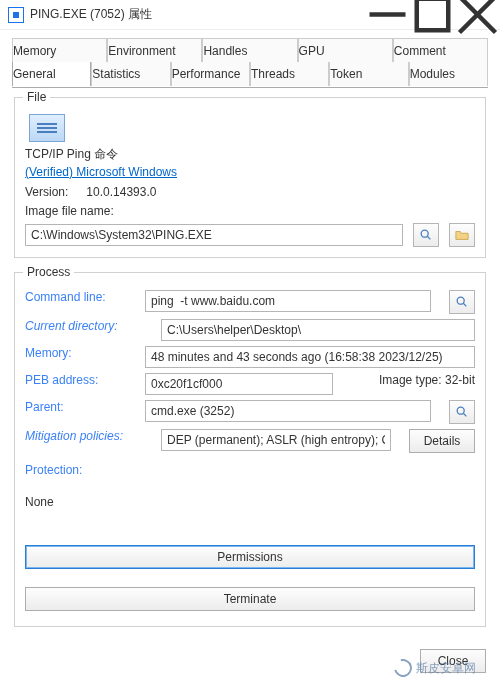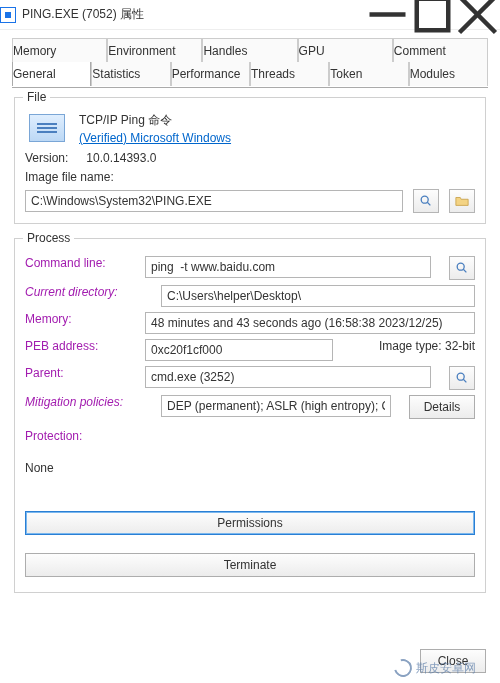--- a/index.html
+++ b/index.html
@@ -1,46 +1,46 @@
 <!DOCTYPE html>
 <html><head>
 <meta charset="utf-8">
 <style>
 * { box-sizing: border-box; margin: 0; padding: 0; font-family: "Segoe UI", Tahoma, sans-serif; font-size: 12px; }
 html, body { width: 500px; height: 683px; background: #fff; overflow: hidden; }
 
-.titlebar { height: 30px; display: flex; align-items: center; border-bottom: 1px solid #eee; }
+.titlebar { height: 30px; display: flex; align-items: center; padding-left: 8px; border-bottom: 1px solid #eee; }
 .titlebar .appicon { width: 16px; height: 16px; border: 1px solid #1a73e8; display: inline-flex; align-items: center; justify-content: center; margin-right: 6px; }
 .titlebar .appicon::after { content: ""; width: 6px; height: 6px; background: #1a73e8; }
 .titlebar .title { flex: 1; color: #333; }
 .winbtn { width: 45px; height: 30px; display: flex; align-items: center; justify-content: center; color: #555; }
 
 .tabarea { padding: 8px 12px 0 12px; }
 .tabrow { display: flex; }
 .tab { padding: 5px 0; text-align: left; border: 1px solid #ccc; border-bottom: none; background: #fafafa; color: #333; cursor: default; position: relative; }
 .tabrow.top .tab { flex: 1 1 0; }
 .tabrow.bottom .tab { flex: 1 1 0; border-top: none; top: -1px; }
 .tab.active { background: #fff; z-index: 2; border-color: #aaa; }
 .tabrow.bottom { position: relative; }
 .tabrow.bottom::after { content: ""; position: absolute; left: 0; right: 0; bottom: -1px; height: 1px; background: #aaa; z-index: 1; }
 .tabrow.bottom .tab.active::after { content: ""; position: absolute; left: 0; right: 0; bottom: -1px; height: 2px; background: #fff; z-index: 3; }
 
 .content { padding: 10px 14px; }
 .group { border: 1px solid #d0d0d0; padding: 12px 10px 10px 10px; margin-bottom: 14px; position: relative; }
 .group-title { position: absolute; top: -8px; left: 8px; background: #fff; padding: 0 4px; color: #333; }
 
-.filehead { display: flex; gap: 14px; margin: 2px 0 6px 0; }
+.filehead { display: flex; gap: 4px; margin: 2px 0 6px 0; flex-direction: column; }
 .fileicon { width: 36px; height: 28px; border: 1px solid #7aa6d6; background: linear-gradient(#dfeefe, #bcd8f5); display: flex; align-items: center; justify-content: center; margin:2px 0 0 4px; }
 .fileicon .ln { width: 20px; height: 2px; background: #4a7fbf; margin: 1px 0; }
 .fileicon-inner { display:flex; flex-direction:column; }
 .desc { color: #333; margin-bottom: 2px; }
 .link { color: #0066cc; text-decoration: underline; cursor: pointer; }
 
 .row { display: flex; margin: 5px 0; gap: 18px; }
-.lbl { width: 102px; color: #a21caf; white-space: nowrap; }
+.lbl { width: 102px; color: #3b82f6; white-space: nowrap; }
 .lbl.wide { width: 118px; font-style: italic; }
 .txt { flex: 1; border: 1px solid #b5b5b5; background: #fff; padding: 3px 5px; height: 22px; color: #333; }
 .txt.ro { background: #fff; }
 .static { color: #333; }
 
 .iconbtn { width: 26px; height: 24px; border: 1px solid #b5b5b5; background: linear-gradient(#fdfdfd,#ececec); display: flex; align-items: center; justify-content: center; cursor: default; }
 .iconbtn svg { width: 14px; height: 14px; }
 .btn { border: 1px solid #adadad; background: linear-gradient(#fdfdfd,#ececec); padding: 3px 10px; height: 24px; min-width: 66px; text-align: center; color: #333; cursor: default; }
 .btn.hl { border: 1px solid #2a7fd4; box-shadow: 0 0 0 1px #7ab7ee inset; }
 

